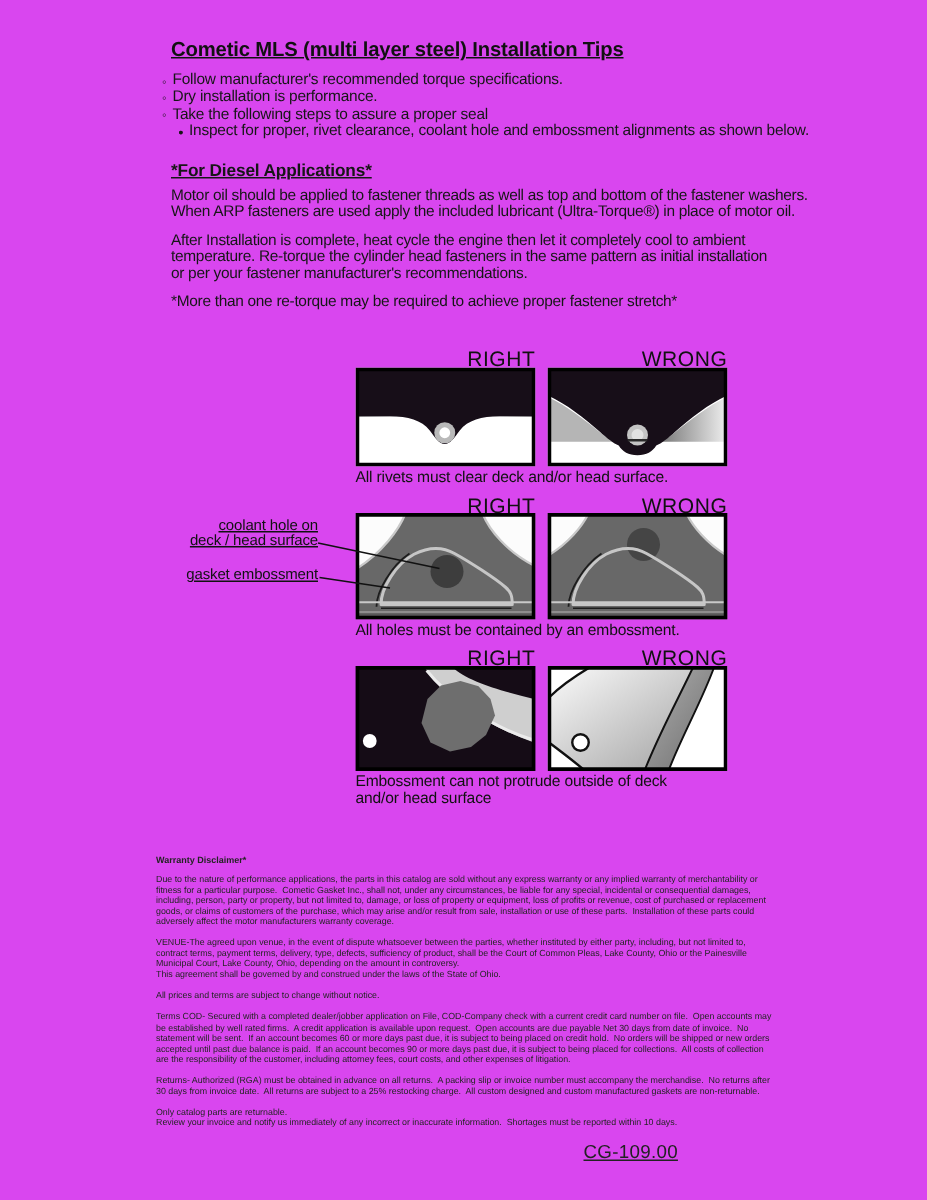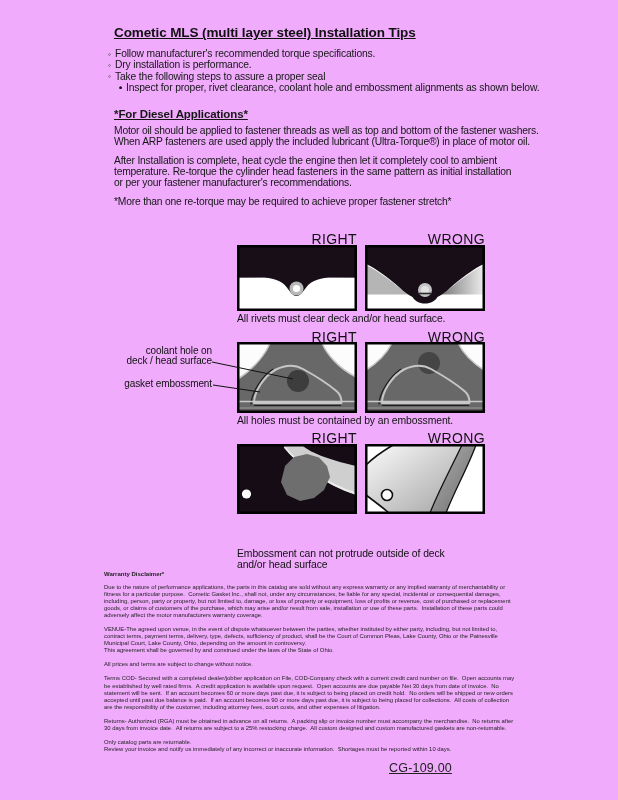--- a/index.html
+++ b/index.html
@@ -1,17 +1,17 @@
 <!DOCTYPE html>
 <html><head>
 <meta charset="utf-8">
 <style>
   html,body { margin:0; padding:0; background:#ffffff; }
   .doc {
-    position:relative; width:618px; height:800px; background:#f0abfc;
+    position:relative; width:618px; height:800px; background:#d946ef;
     font-family:"Liberation Sans", sans-serif; color:#161616; overflow:hidden;
   }
   
   .content-top { position:absolute; left:108px; top:25px; width:440px; }
   .title {
     font-size:13.5px; font-weight:bold; text-decoration:underline;
     margin:0 0 8px 6px; letter-spacing:-0.1px; white-space:pre; color:#111;
   }
   .bullet { position:relative; padding-left:7px; font-size:10.3px; line-height:11.4px;
             letter-spacing:-0.15px; white-space:pre; }
@@ -22,21 +22,21 @@
   .para { font-size:10.3px; line-height:11.1px; margin:0 0 8px 6px;
           letter-spacing:-0.2px; white-space:pre; }
   
   .dg-label { position:absolute; width:120px; text-align:right; font-size:14px;
               letter-spacing:0.4px; color:#111; white-space:pre; }
   .dbox { position:absolute; }
   .dbox svg { display:block; }
   .dcap { position:absolute; left:237px; font-size:10.4px; line-height:10.8px;
           letter-spacing:-0.1px; white-space:pre; color:#111; }
   .dlab { position:absolute; left:100px; width:112px; text-align:right;
-          font-size:10px; line-height:9.6px; letter-spacing:-0.1px; white-space:pre; color:#111; }
+          font-size:10px; line-height:9.6px; letter-spacing:-0.1px; white-space:pre; color:#111;text-decoration:underline; }
   .leader-svg { position:absolute; left:200px; top:350px; }
   
   .fineprint { position:absolute; left:104px; top:571px; width:424px; color:#242424; }
   .fp-head { font-size:6px; font-weight:bold; margin:0 0 7px 0; white-space:pre; }
   .fineprint p { font-size:5.9px; line-height:7.05px; margin:0 0 7px 0; white-space:pre; }
   
   .footer-code { position:absolute; left:389px; top:761px; font-size:12.5px;
                  letter-spacing:0.2px; color:#222; white-space:pre;text-decoration:underline; }
 </style>
 </head>
@@ -172,21 +172,21 @@
       <rect width="120" height="70" fill="#ffffff"></rect>
       <path d="M28,1 L97,1 C86,24 74,46 65,69 L24,69 C17,63 9,57 1,51 L1,21 C8,14 18,7 28,1 Z" fill="url(#g3w)"></path>
       <path d="M28,1 C18,7 8,14 1,21" fill="none" stroke="#111111" stroke-width="1.6"></path>
       <path d="M1,51 C9,57 17,63 24,69" fill="none" stroke="#111111" stroke-width="1.6"></path>
       <path d="M97,1 L111,1 C103,23 89,48 81,69 L65,69 C74,46 86,24 97,1 Z" fill="url(#g3d)" stroke="#111111" stroke-width="1.3"></path>
       <circle cx="22" cy="51" r="5.5" fill="#ffffff" stroke="#111111" stroke-width="1.6"></circle>
       <rect x="1.25" y="1.25" width="117.5" height="67.5" fill="none" stroke="#000000" stroke-width="2.5"></rect>
     </svg>
   </div>
 
-  <div class="dcap" style="top:517px;margin-top:32px;">Embossment can not protrude outside of deck
+  <div class="dcap" style="top:517px;">Embossment can not protrude outside of deck
 and/or head surface</div>
 
   <div class="fineprint">
     <div class="fp-head">Warranty Disclaimer*</div>
     <p>Due to the nature of performance applications, the parts in this catalog are sold without any express warranty or any implied warranty of merchantability or
 fitness for a particular purpose.  Cometic Gasket Inc., shall not, under any circumstances, be liable for any special, incidental or consequential damages,
 including, person, party or property, but not limited to, damage, or loss of property or equipment, loss of profits or revenue, cost of purchased or replacement
 goods, or claims of customers of the purchase, which may arise and/or result from sale, installation or use of these parts.  Installation of these parts could
 adversely affect the motor manufacturers warranty coverage.</p>
     <p>VENUE-The agreed upon venue, in the event of dispute whatsoever between the parties, whether instituted by either party, including, but not limited to,

